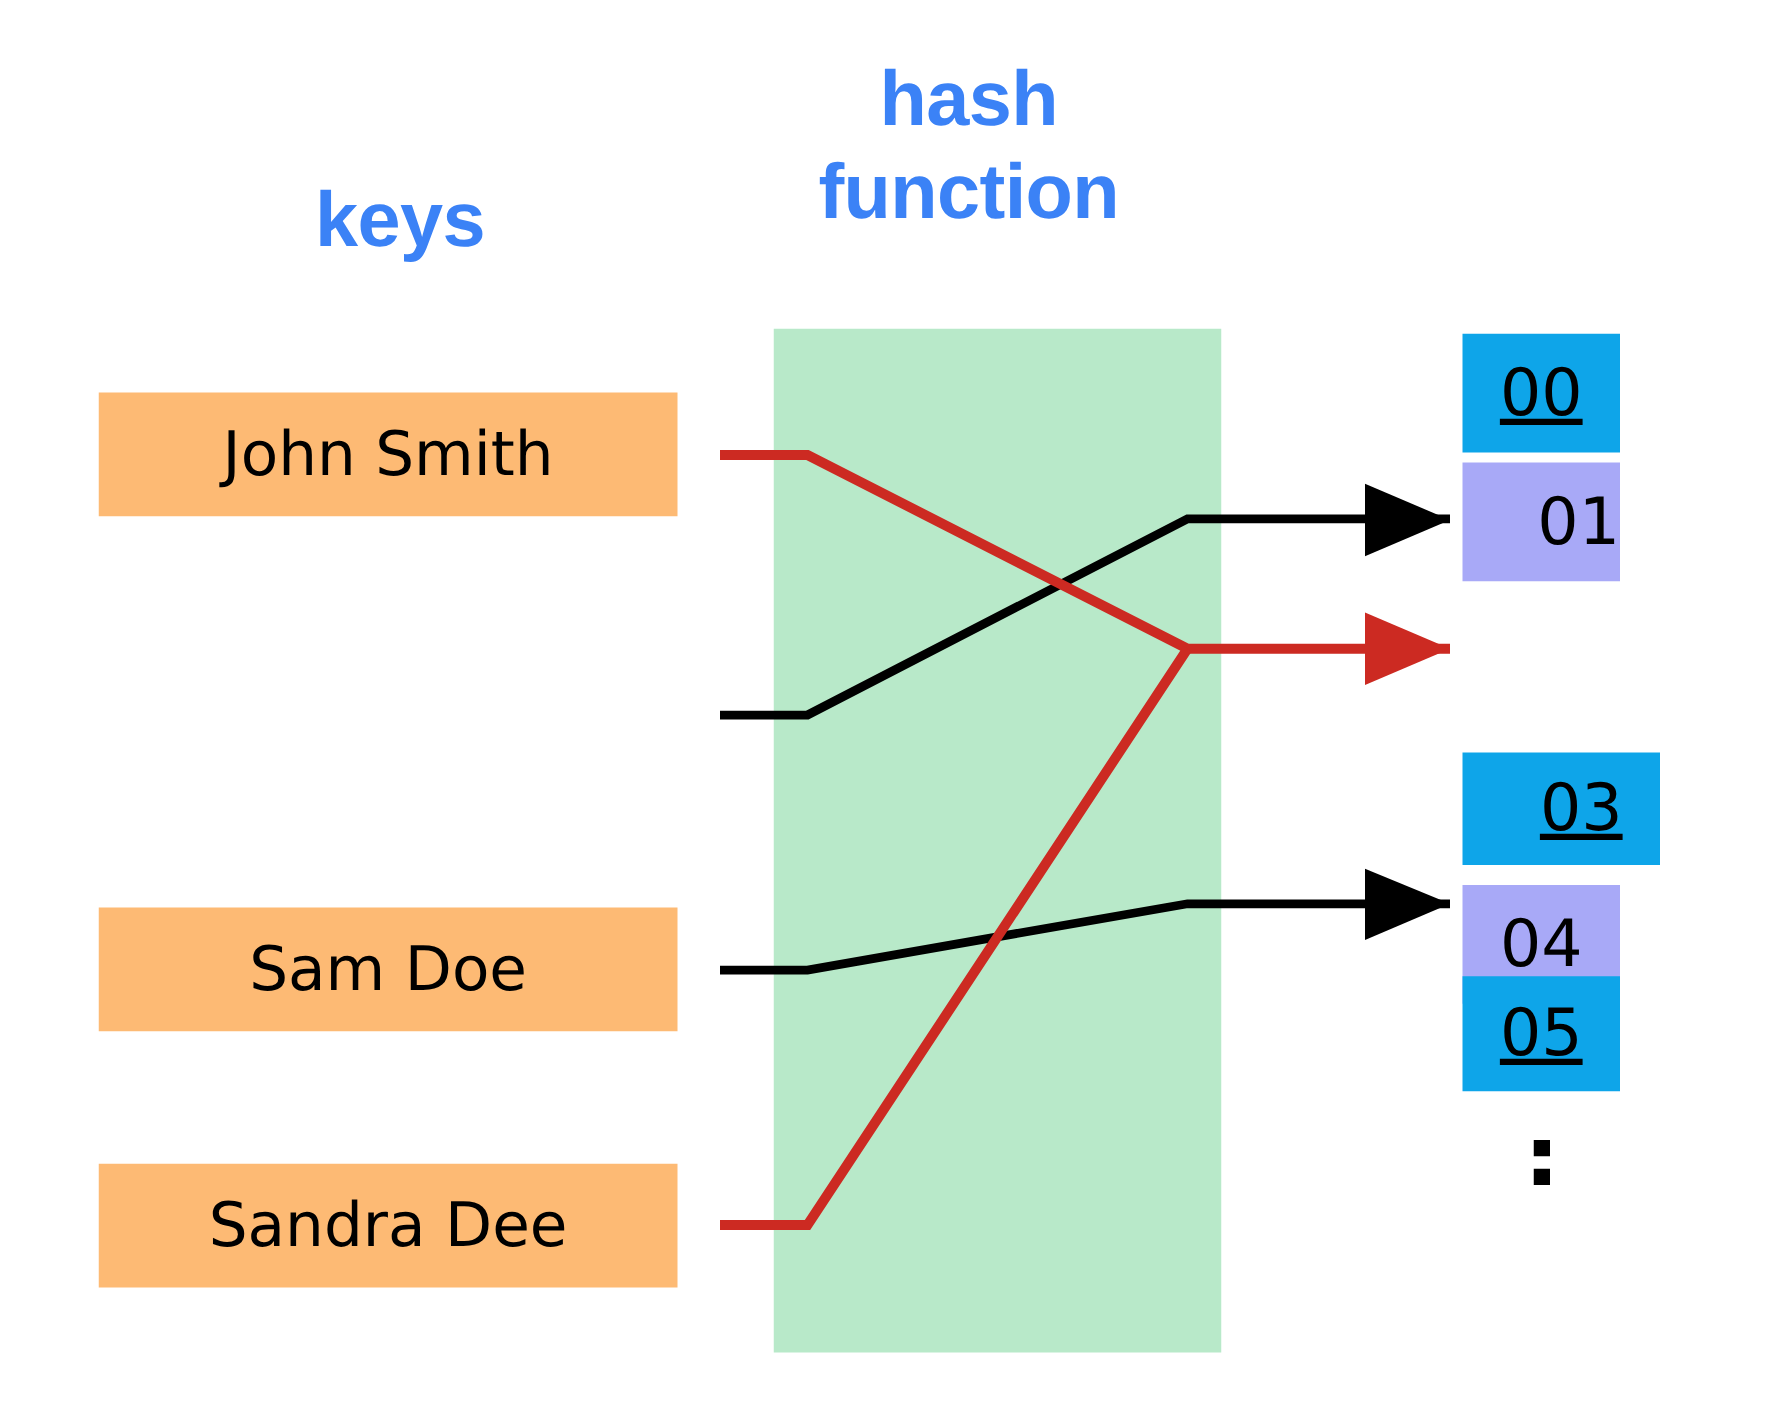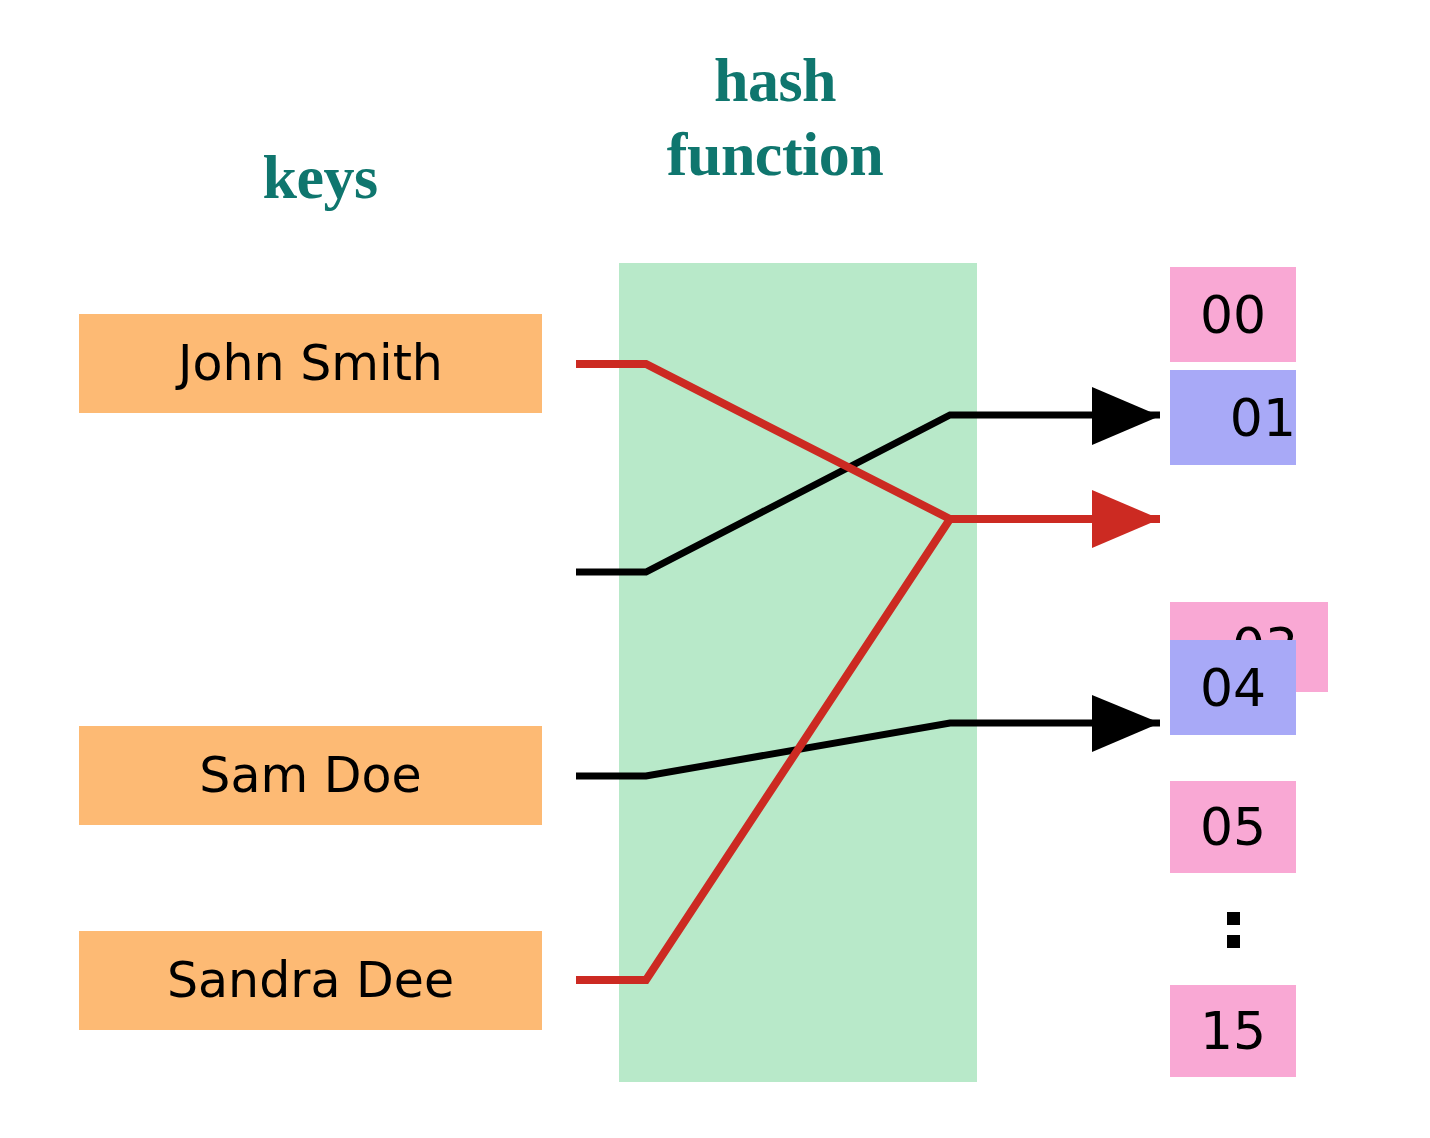--- a/index.html
+++ b/index.html
@@ -14,25 +14,25 @@
     position: relative;
     width: 1430px;
     height: 1138px;
     background: #ffffff;
     overflow: hidden;
   }
 
   
   .heading {
     position: absolute;
-    font-family: Liberation Serif, serif;
+    font-family: Liberation Sans, sans-serif;
     font-weight: bold;
     font-size: 62px;
     line-height: 74px;
-    color: #0f766e;
+    color: #3b82f6;
     text-align: center;
     white-space: pre-line;
     letter-spacing: -0.5px;
   }
   #heading-keys   { left: 60px;  top: 140px; width: 520px; }
   #heading-func   { left: 575px; top: 43px;  width: 400px; }
   #heading-hashes { left: 1040px; top: 140px; width: 370px; }
 
   
   #function-band {
@@ -78,29 +78,29 @@
     align-items: center;
     justify-content: center;
   }
   .hash-label {
     font-family: "DejaVu Sans", sans-serif;
     font-weight: normal;
     font-size: 52px;
     line-height: 58px;
     color: #000000;
   }
-  .hash-green  { background: #f9a8d4; }
+  .hash-green  { background: #0ea5e9; text-decoration: underline; }
   .hash-blue   { background: #a8a9f7; }
   .hash-red    { background: #db504d; }
 
   #hash-00 { top: 267px; }
   #hash-01 { top: 370px; justify-content: flex-end; }
   #hash-02 { top: 472px; }
   #hash-03 { top: 603px; }
-  #hash-04 { top: 640px; }
+  #hash-04 { top: 708px; }
   #hash-05 { top: 779px; }
   #hash-15 { top: 985px; }
 
   
   #hash-00 { height: 95px; }
   #hash-03 { top: 602px; height: 90px; padding-left: 32px; }
   #hash-05 { top: 781px; height: 92px; }
   #hash-15 { top: 985px; height: 92px; }
 
   
@@ -167,23 +167,20 @@
   </div>
   <div class="hash-cell hash-green" id="hash-05">
     <span class="hash-label">05</span>
   </div>
 
   <div id="hash-ellipsis">
     <div class="ellipsis-dot"></div>
     <div class="ellipsis-dot"></div>
   </div>
 
-  <div class="hash-cell hash-green" id="hash-15">
-    <span class="hash-label">15</span>
-  </div>
 
   <svg id="connectors" viewBox="0 0 1430 1138">
 
     <polyline points="576,572 646,572 950,415 1160,415" fill="none" stroke="#000000" stroke-width="7" stroke-linejoin="miter" stroke-linecap="butt"></polyline>
 
     <polyline points="576,776 646,776 950,723 1160,723" fill="none" stroke="#000000" stroke-width="7" stroke-linejoin="miter" stroke-linecap="butt"></polyline>
 
     <polyline points="576,364 646,364 950,519 1160,519" fill="none" stroke="#cc2a22" stroke-width="8" stroke-linejoin="miter" stroke-linecap="butt"></polyline>
 
     <polyline points="576,980 646,980 950,519" fill="none" stroke="#cc2a22" stroke-width="8" stroke-linejoin="miter" stroke-linecap="butt"></polyline>

